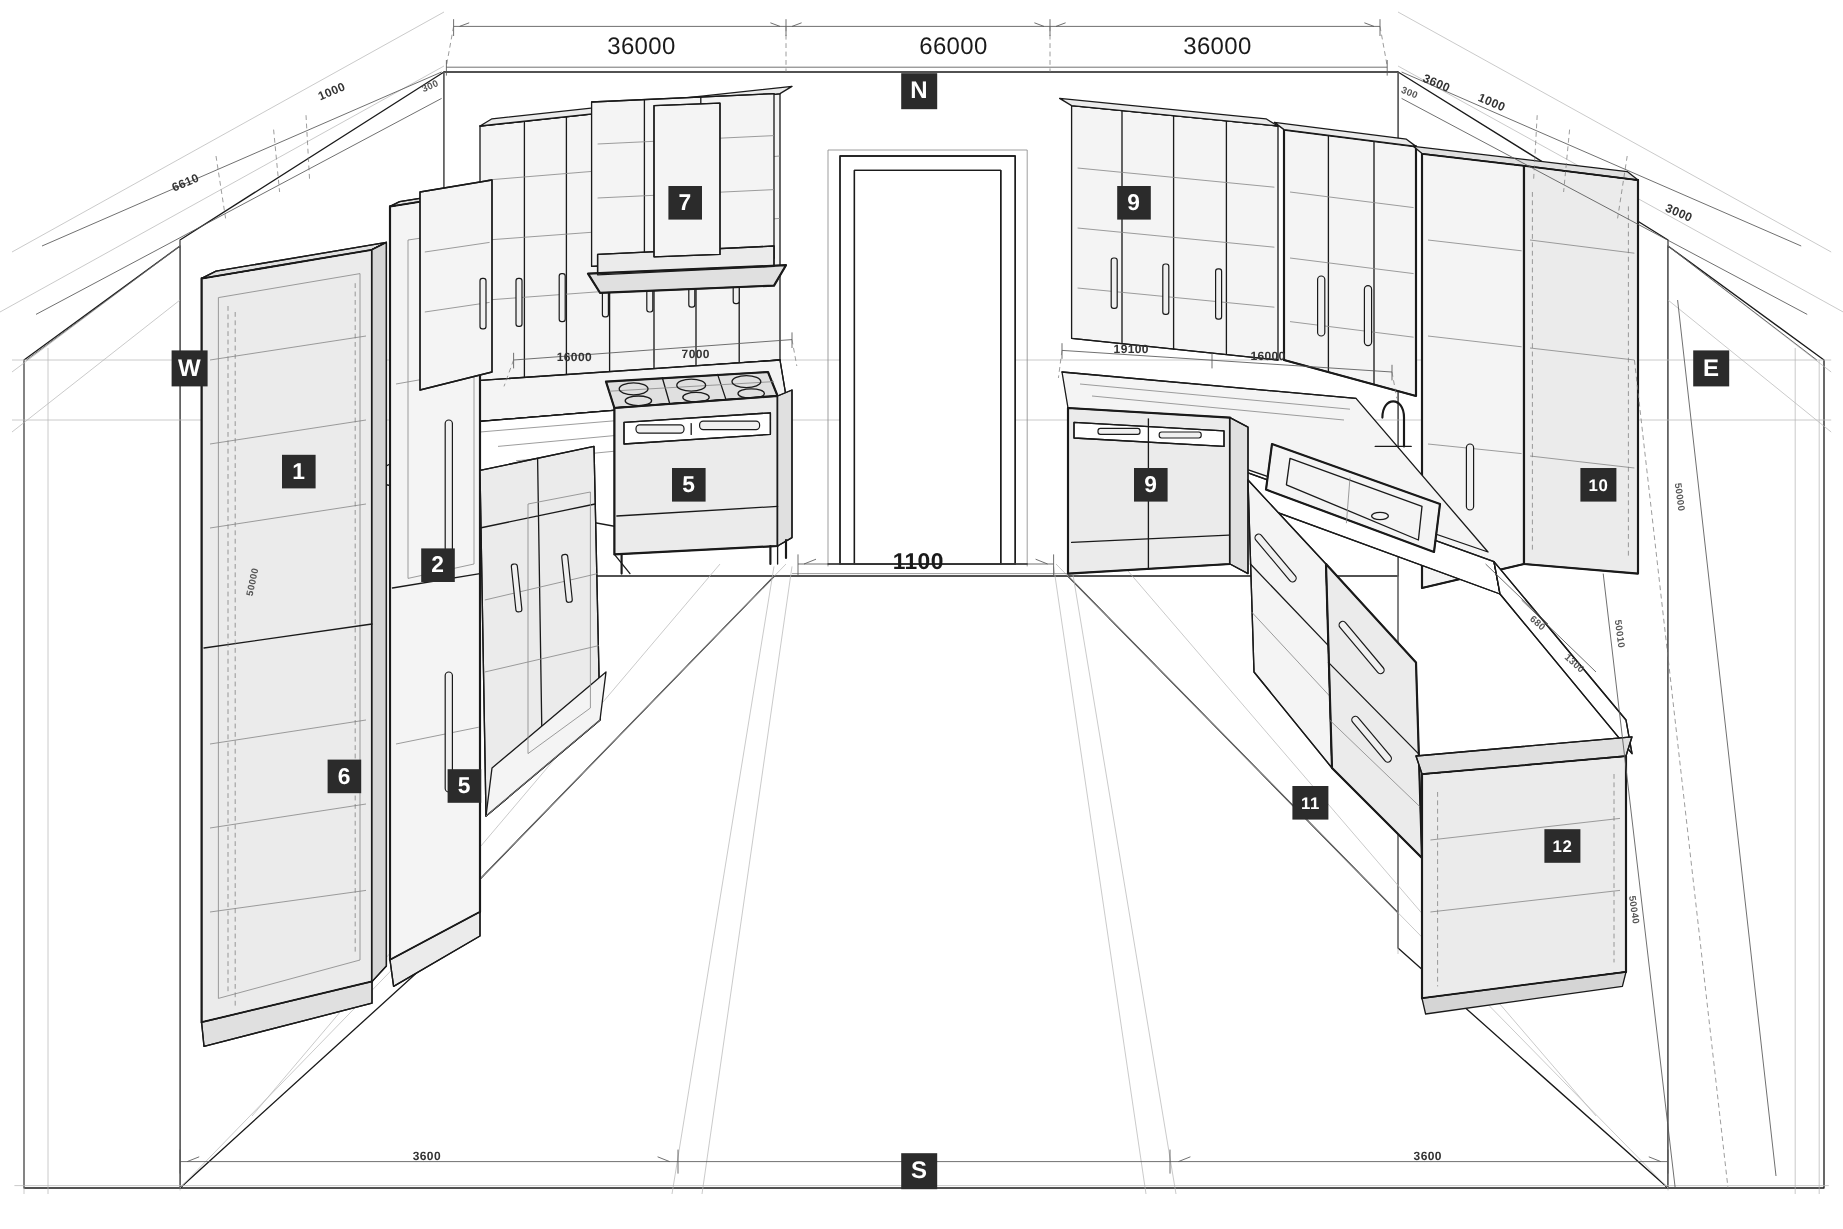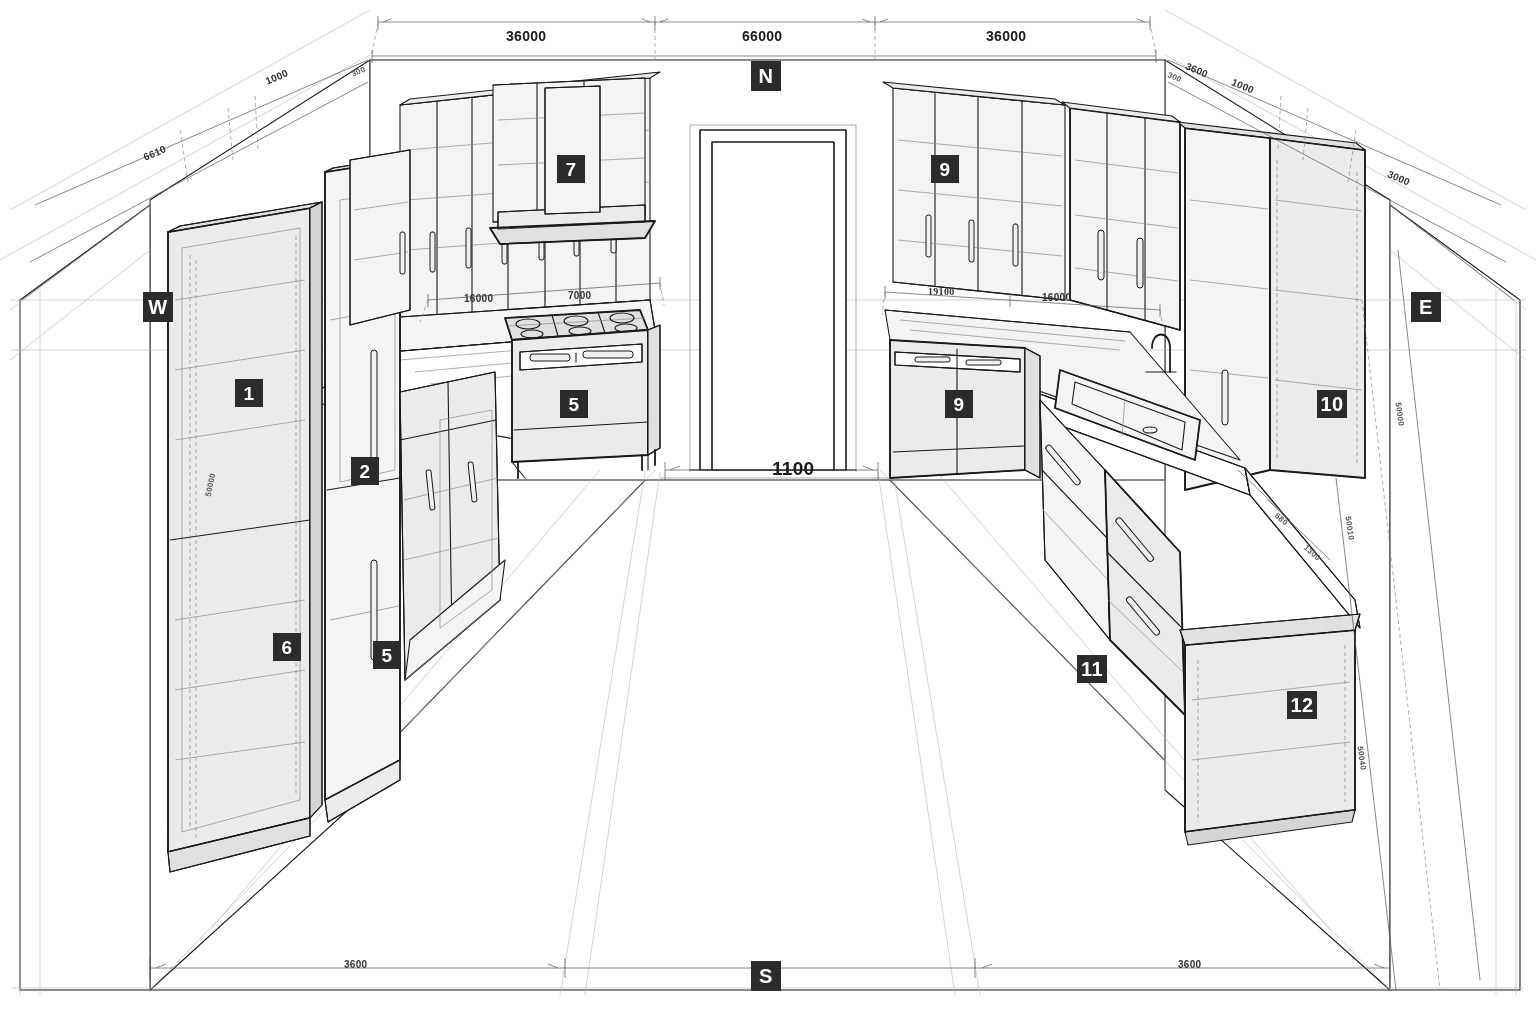--- a/index.html
+++ b/index.html
@@ -8,24 +8,24 @@
   #stage{position:absolute;inset:0;width:1536px;height:1024px;}
   svg#dwg{position:absolute;left:0;top:0;width:1536px;height:1024px;display:block;}
 
   
   .badge{position:absolute;background:#2b2b2b;color:#fff;
          display:flex;align-items:center;justify-content:center;
          font-weight:bold;line-height:1;letter-spacing:.5px;
          box-shadow:0 0 0 1px #2b2b2b;}
   .badge.compass{width:28px;height:28px;font-size:20px;}
   .badge.num{width:26px;height:26px;font-size:19px;}
-  .badge.num.wide{width:28px;height:26px;font-size:20px;}
+  .badge.num.wide{width:28px;height:26px;font-size:14px;}
 
   
-  .dim{position:absolute;color:#1a1a1a;font-size:14px;font-weight:bold;
+  .dim{position:absolute;color:#1a1a1a;font-size:20px;font-weight:normal;
        white-space:nowrap;letter-spacing:.3px;}
   .dim.small{font-size:10px;font-weight:bold;color:#333;}
   .dim.tiny{font-size:8px;font-weight:bold;color:#555;}
   .dim.big{font-size:19px;font-weight:bold;}
 </style>
 </head>
 <body>
 
 <div id="stage">
 
@@ -382,39 +382,39 @@
   <div class="badge num" style="left:561px;top:391px;">5</div>
   <div class="badge num" style="left:274px;top:634px;">6</div>
   <div class="badge num" style="left:558px;top:156px;">7</div>
   <div class="badge num" style="left:932px;top:156px;">9</div>
   <div class="badge num" style="left:946px;top:391px;">9</div>
   <div class="badge num wide" style="left:1318px;top:391px;">10</div>
   <div class="badge num wide" style="left:1078px;top:656px;">11</div>
   <div class="badge num wide" style="left:1288px;top:692px;">12</div>
 
   <div class="dim" style="left:506px;top:28px;">36000</div>
-  <div class="dim" style="left:742px;top:28px;">66000</div>
+  <div class="dim" style="left:766px;top:28px;">66000</div>
   <div class="dim" style="left:986px;top:28px;">36000</div>
 
   <div class="dim small" style="left:266px;top:76px;transform:rotate(-23deg);transform-origin:left center;">1000</div>
   <div class="dim tiny" style="left:352px;top:70px;transform:rotate(-23deg);transform-origin:left center;">300</div>
   <div class="dim small" style="left:144px;top:152px;transform:rotate(-23deg);transform-origin:left center;">6610</div>
 
   <div class="dim small" style="left:1186px;top:60px;transform:rotate(23deg);transform-origin:left center;">3600</div>
   <div class="dim small" style="left:1232px;top:76px;transform:rotate(23deg);transform-origin:left center;">1000</div>
   <div class="dim tiny" style="left:1168px;top:70px;transform:rotate(23deg);transform-origin:left center;">300</div>
   <div class="dim small" style="left:1388px;top:168px;transform:rotate(23deg);transform-origin:left center;">3000</div>
 
   <div class="dim small" style="left:464px;top:293px;">16000</div>
   <div class="dim small" style="left:568px;top:290px;text-align:right;">7000</div>
 
-  <div class="dim small" style="left:928px;top:286px;font-family:Liberation Serif, serif;">19100</div>
+  <div class="dim small" style="left:928px;top:286px;">19100</div>
   <div class="dim small" style="left:1042px;top:292px;">16000</div>
 
-  <div class="dim big" style="left:772px;top:458px;">1100</div>
+  <div class="dim big" style="left:744px;top:458px;">1100</div>
 
   <div class="dim small" style="left:344px;top:959px;">3600</div>
   <div class="dim small" style="left:1178px;top:959px;">3600</div>
 
   <div class="dim tiny" style="left:1398px;top:398px;transform:rotate(82deg);transform-origin:left center;">50000</div>
   <div class="dim tiny" style="left:1348px;top:512px;transform:rotate(82deg);transform-origin:left center;">50010</div>
   <div class="dim tiny" style="left:1360px;top:742px;transform:rotate(82deg);transform-origin:left center;">50040</div>
 
   <div class="dim tiny" style="left:1276px;top:510px;transform:rotate(42deg);transform-origin:left center;">680</div>
   <div class="dim tiny" style="left:1305px;top:542px;transform:rotate(42deg);transform-origin:left center;">1300</div>

